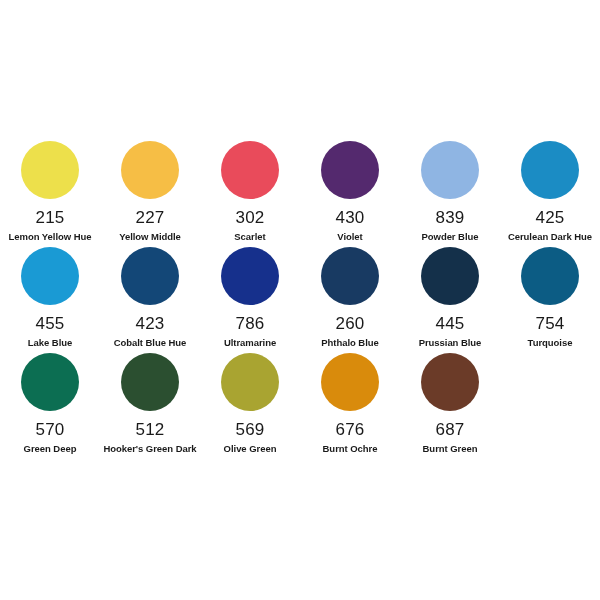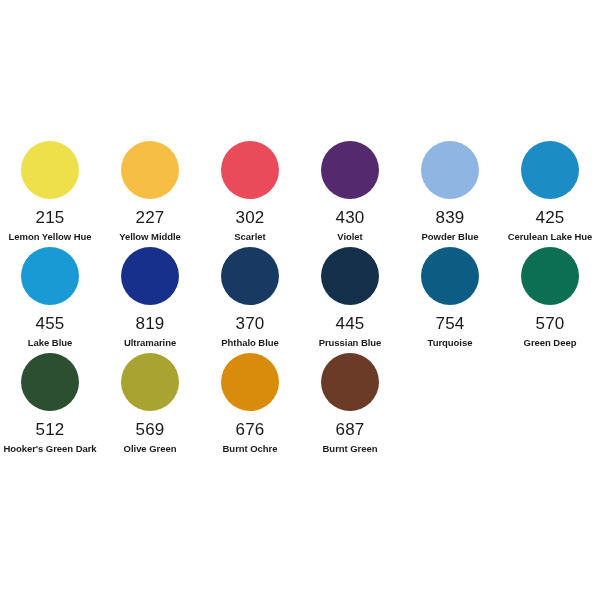--- a/index.html
+++ b/index.html
@@ -89,35 +89,40 @@
         <div class="swatch-name">Violet</div>
       </div>
       <div class="swatch-cell">
         <div class="swatch-dot" style="background: rgb(143, 181, 227);"></div>
         <div class="swatch-code">839</div>
         <div class="swatch-name">Powder Blue</div>
       </div>
       <div class="swatch-cell">
         <div class="swatch-dot" style="background: rgb(27, 140, 196);"></div>
         <div class="swatch-code">425</div>
-        <div class="swatch-name">Cerulean Lake Hue</div>
+        <div class="swatch-name">Cerulean Dark Hue</div>
       </div>
       <div class="swatch-cell">
         <div class="swatch-dot" style="background: rgb(26, 154, 212);"></div>
         <div class="swatch-code">455</div>
         <div class="swatch-name">Lake Blue</div>
       </div>
       <div class="swatch-cell">
+        <div class="swatch-dot" style="background: rgb(19, 71, 119);"></div>
+        <div class="swatch-code">423</div>
+        <div class="swatch-name">Cobalt Blue Hue</div>
+      </div>
+      <div class="swatch-cell">
         <div class="swatch-dot" style="background: rgb(22, 48, 140);"></div>
-        <div class="swatch-code">819</div>
+        <div class="swatch-code">786</div>
         <div class="swatch-name">Ultramarine</div>
       </div>
       <div class="swatch-cell">
         <div class="swatch-dot" style="background: rgb(24, 58, 98);"></div>
-        <div class="swatch-code">370</div>
+        <div class="swatch-code">260</div>
         <div class="swatch-name">Phthalo Blue</div>
       </div>
       <div class="swatch-cell">
         <div class="swatch-dot" style="background: rgb(20, 48, 74);"></div>
         <div class="swatch-code">445</div>
         <div class="swatch-name">Prussian Blue</div>
       </div>
       <div class="swatch-cell">
         <div class="swatch-dot" style="background: rgb(12, 92, 132);"></div>
         <div class="swatch-code">754</div>

